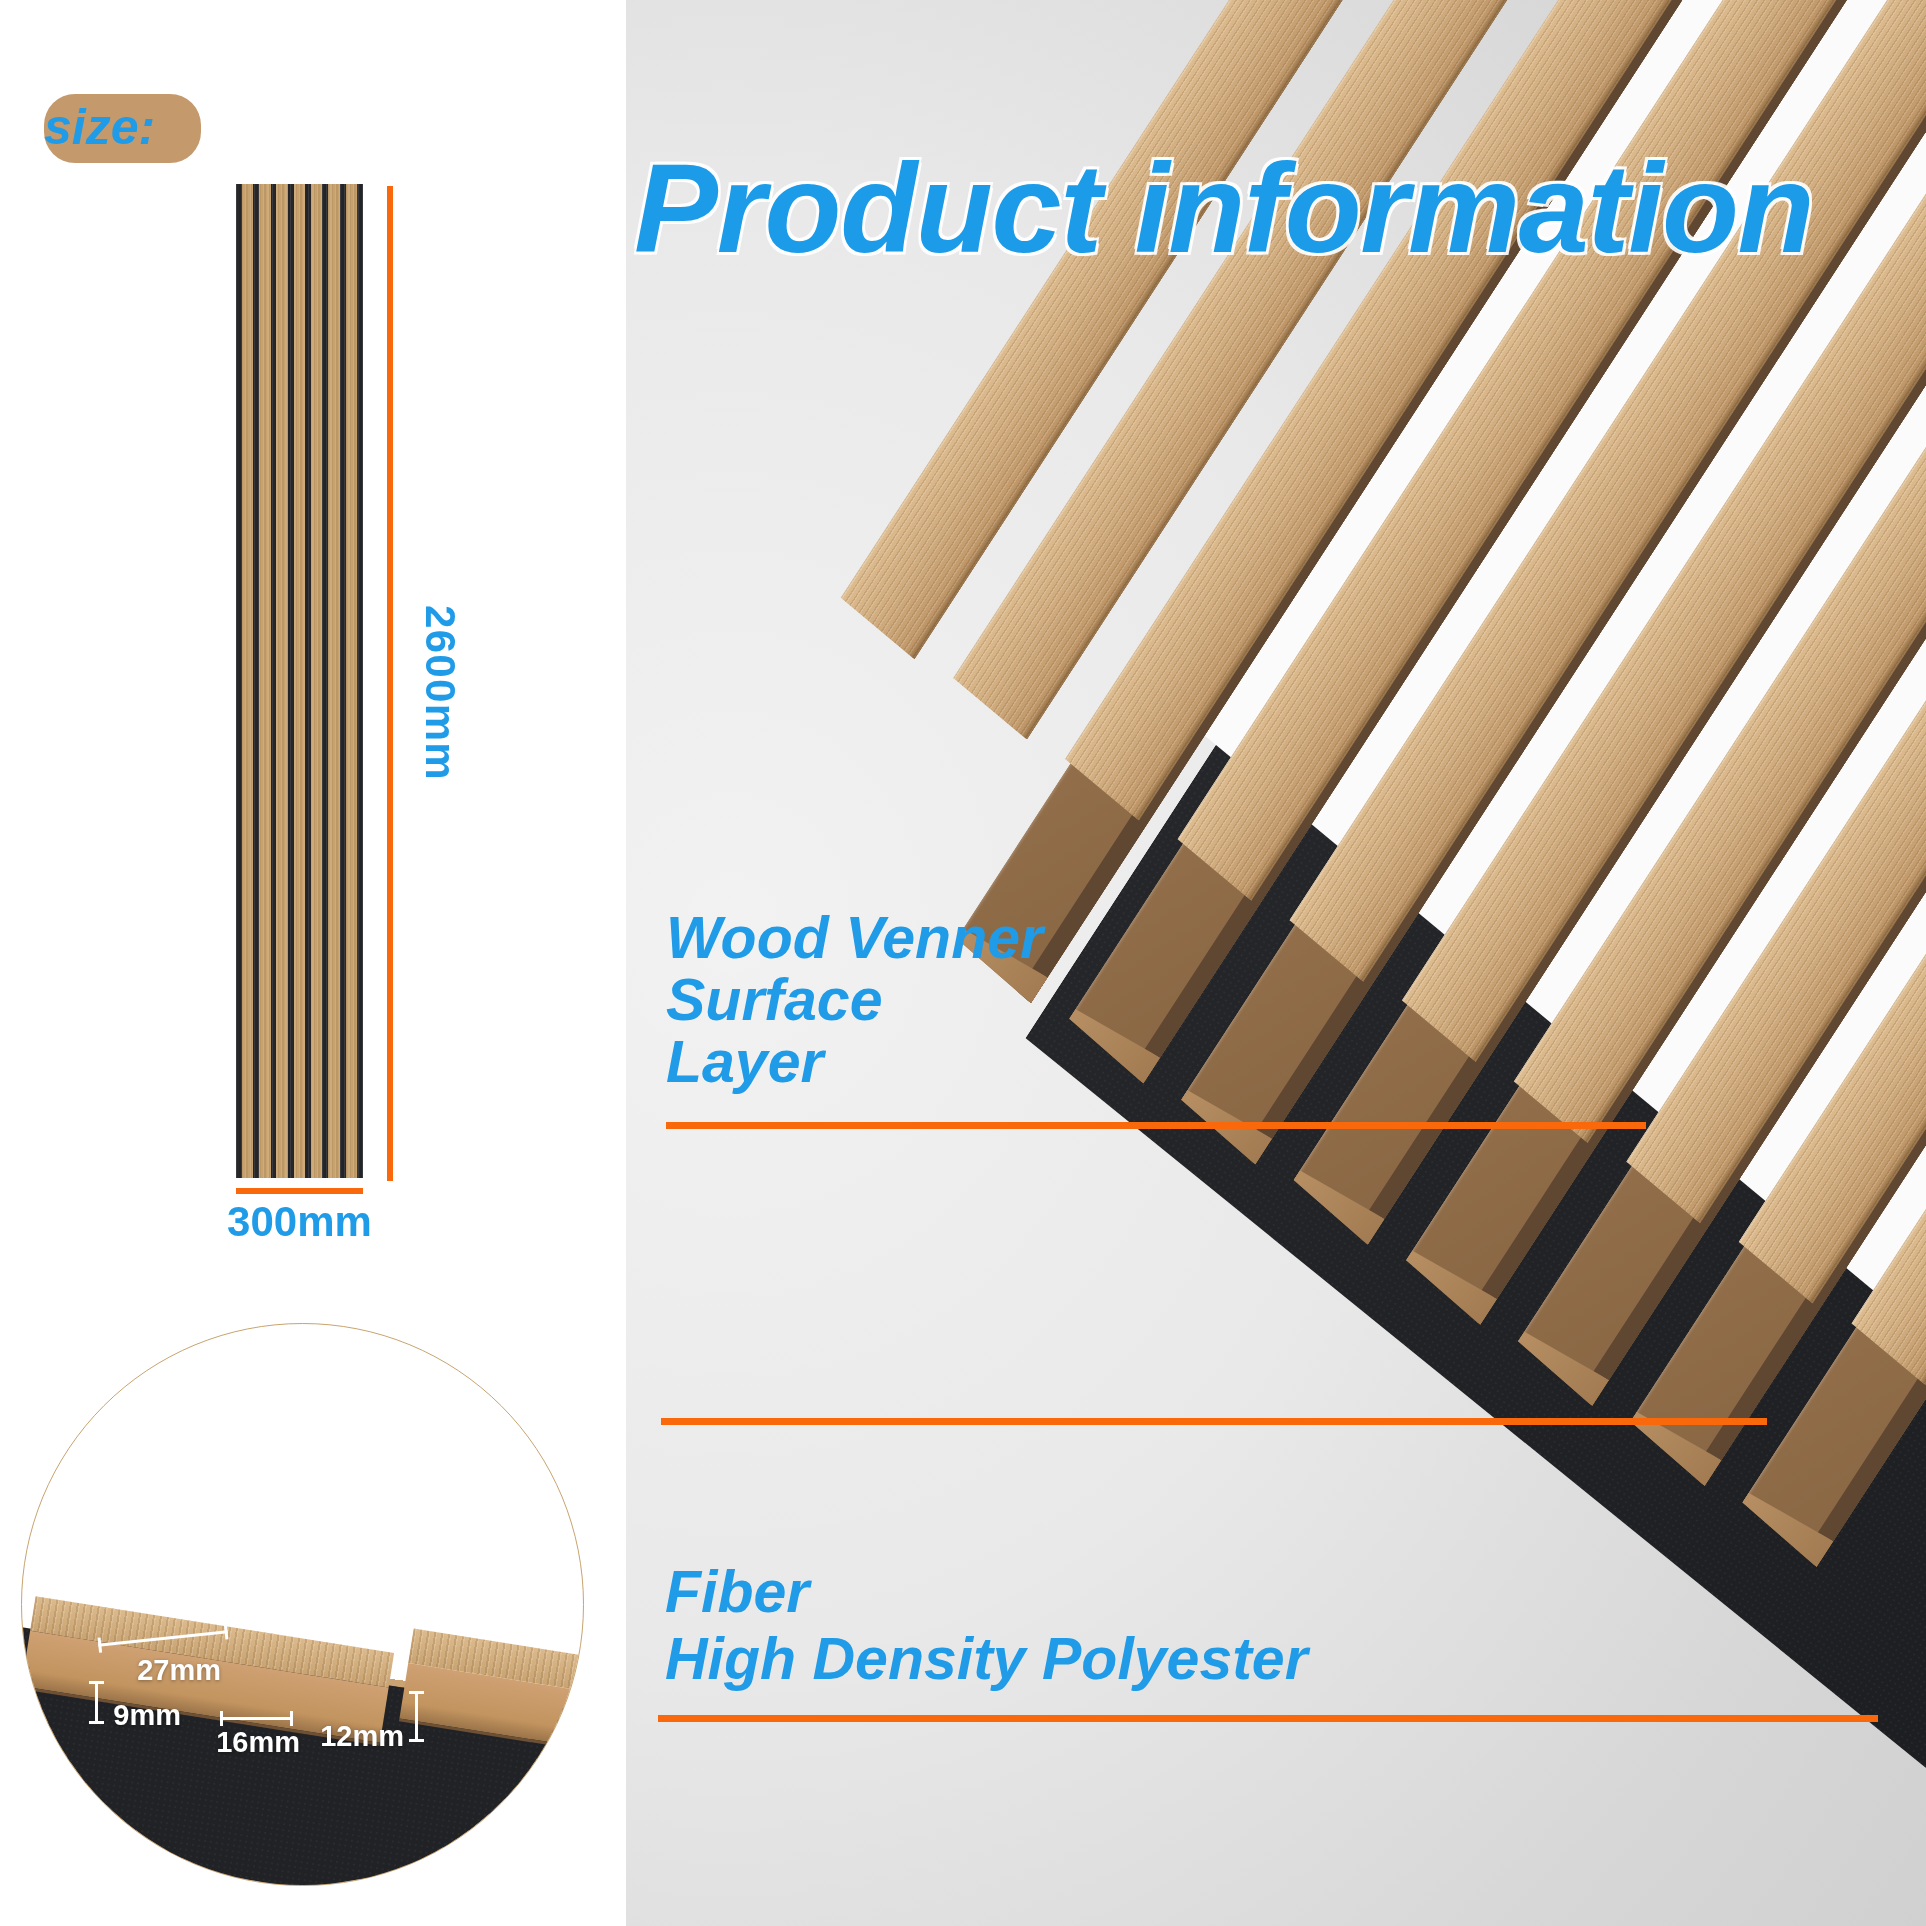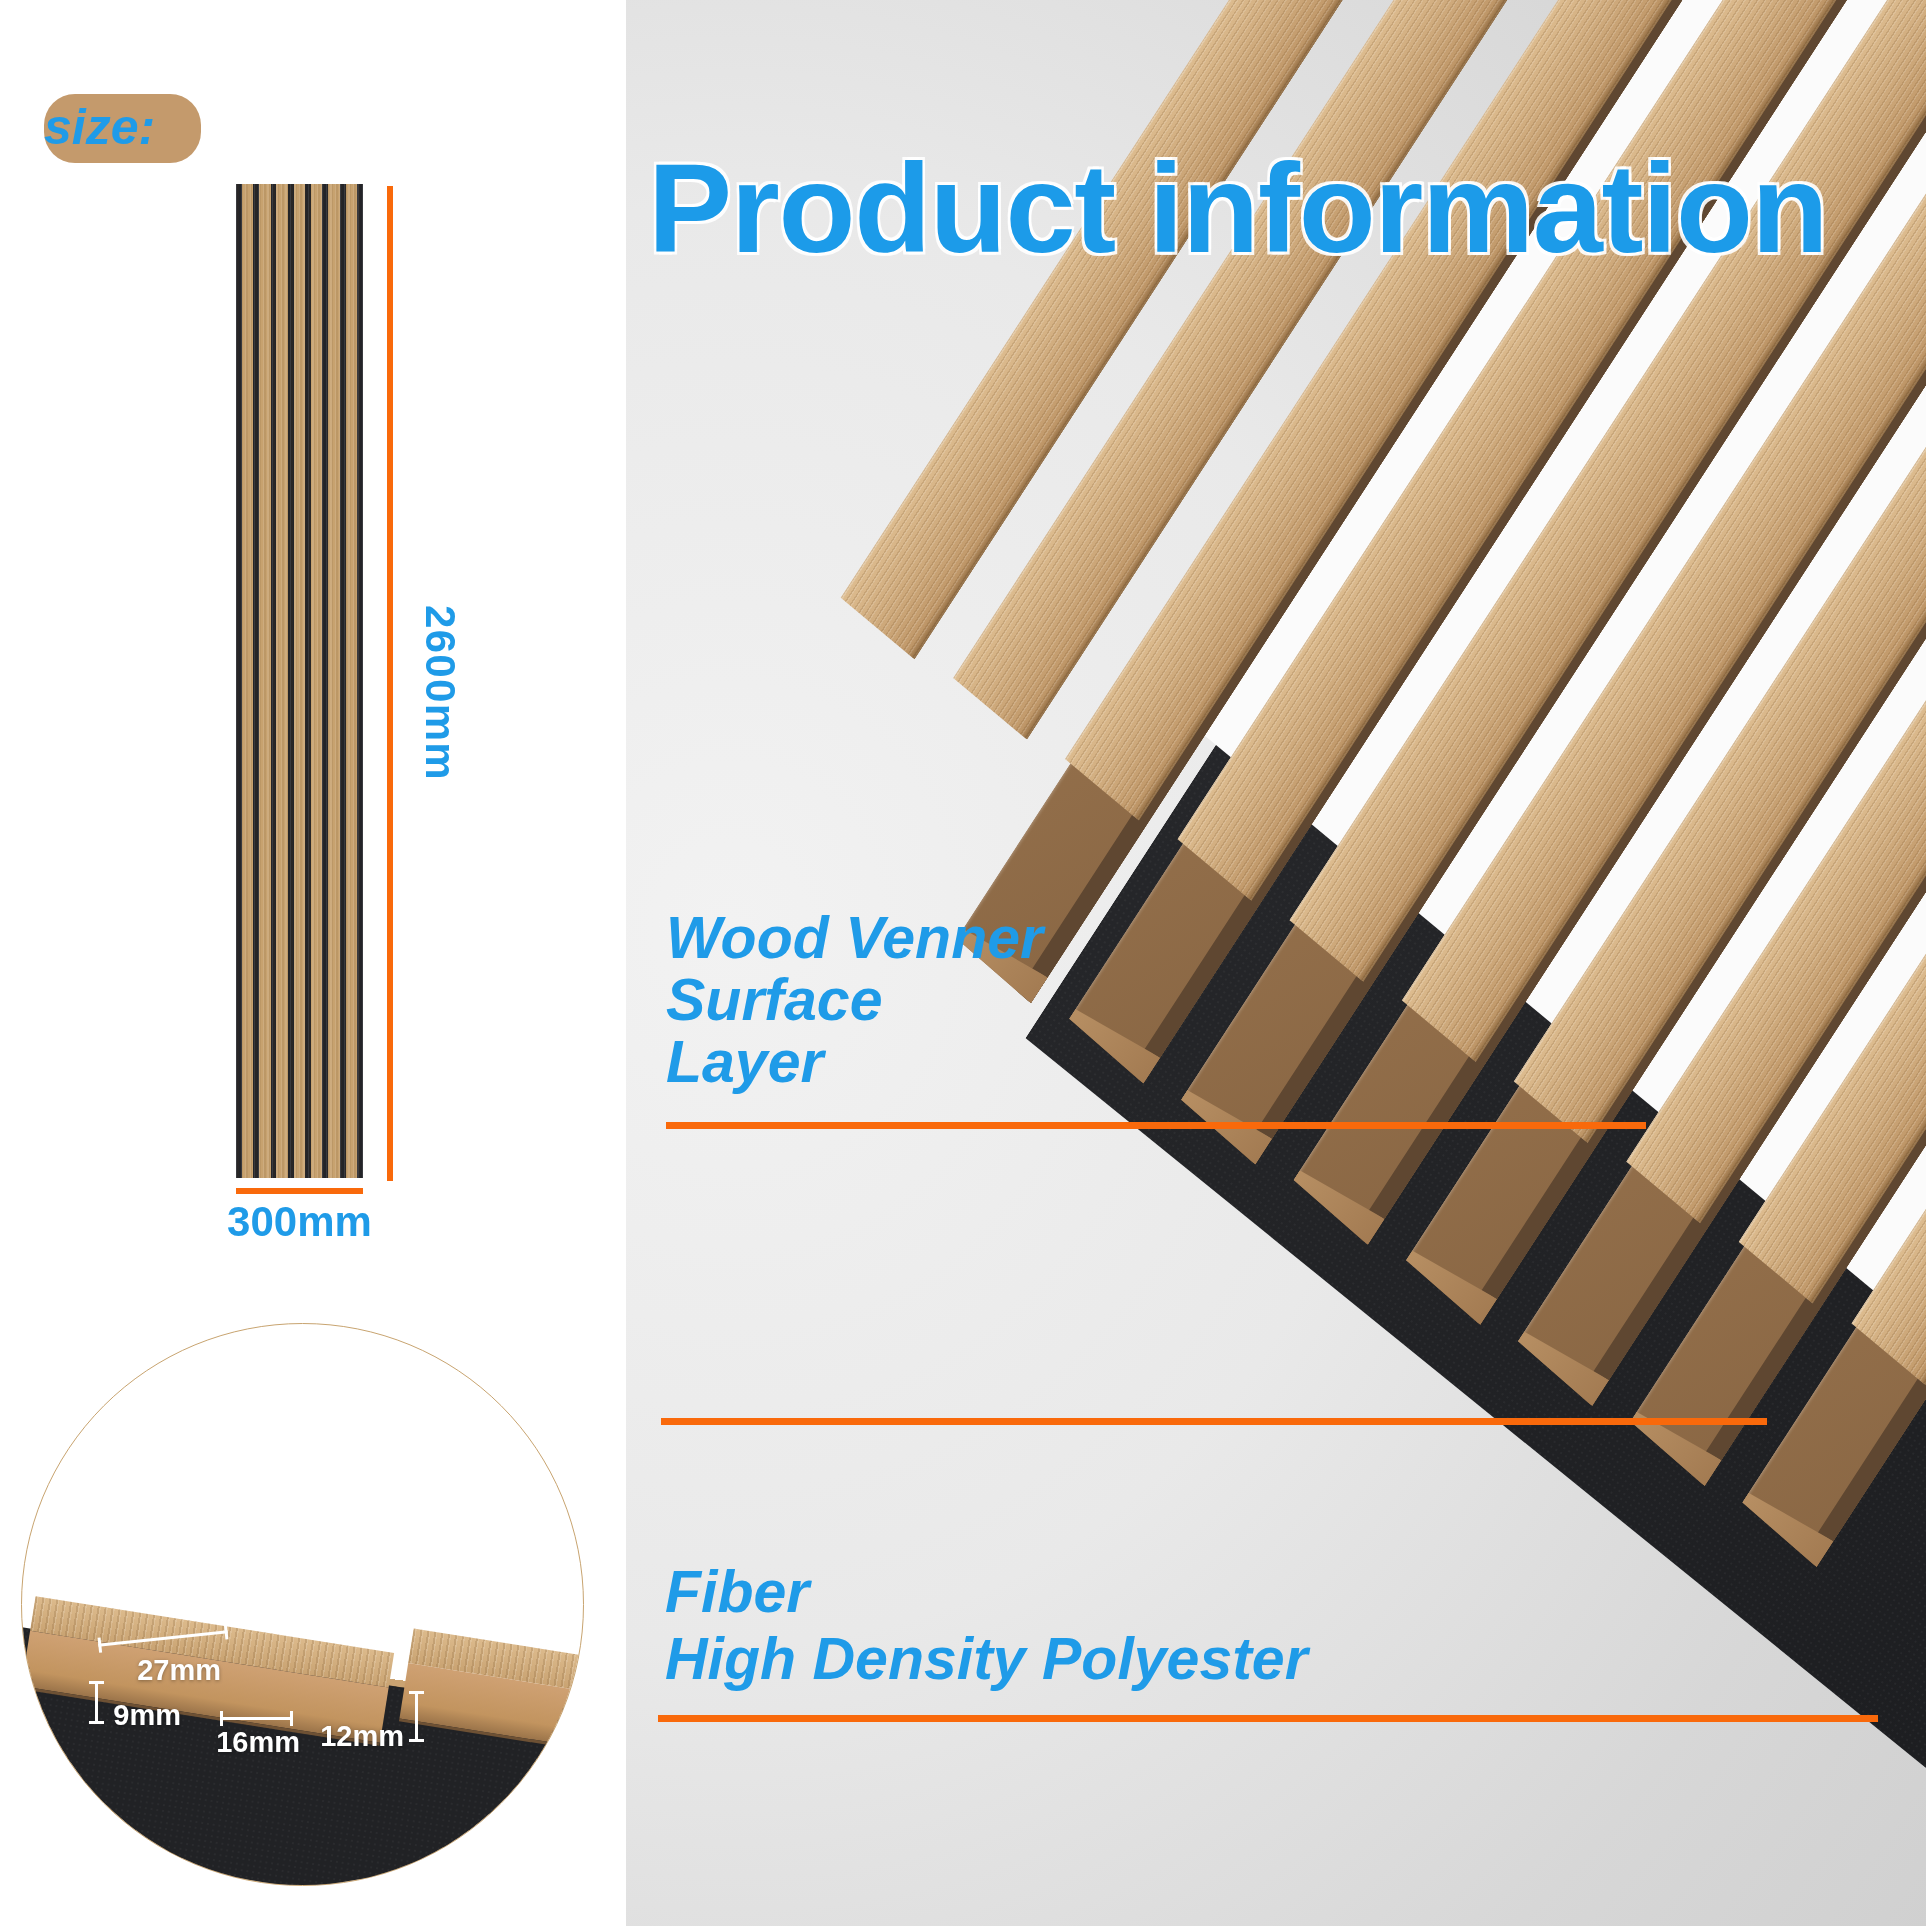--- a/index.html
+++ b/index.html
@@ -125,22 +125,22 @@
   .veneer-strip{
     position:absolute;top:-257px;width:96px;z-index:4;
     background:
       repeating-linear-gradient(90deg, rgba(120,85,45,.18) 0 1.3px, rgba(255,255,255,.13) 1.3px 2.6px, transparent 2.6px 5.8px),
       linear-gradient(90deg,#ddbc8f 0%,#cda87a 55%,#bd9465 100%);
     box-shadow:inset -7.7px 0 6.4px -3.2px rgba(90,60,25,.5), inset 1.9px 0 3.2px -1.3px rgba(255,255,255,.55);
     clip-path:polygon(0 0,100% 0,100% 100%,0 calc(100% - 11.6px));
   }
   
   .page-title{
-    position:absolute;left:22px;top:136px;z-index:6;white-space:nowrap;
-    color:#1c9be9;font-size:126px;font-weight:bold;letter-spacing:-1.3px;
+    position:absolute;left:8px;top:136px;z-index:6;white-space:nowrap;
+    color:#1c9be9;font-size:126px;font-weight:bold;font-style:italic;letter-spacing:-1.3px;
     text-shadow:2.6px 2.6px 0 rgba(255,255,255,.9),-2.6px -2.6px 0 rgba(255,255,255,.9),
                 2.6px -2.6px 0 rgba(255,255,255,.9),-2.6px 2.6px 0 rgba(255,255,255,.9);
   }
   .layer-label{
     position:absolute;z-index:6;color:#1f9be8;font-weight:bold;font-style:italic;
     font-size:59px;line-height:62px;white-space:nowrap;
   }
   .layer-label.l1{left:40px;top:907px;}
   .layer-label.l2{left:35px;top:1329px;}
   .layer-label.l3{left:39px;top:1559px;line-height:67px;}

